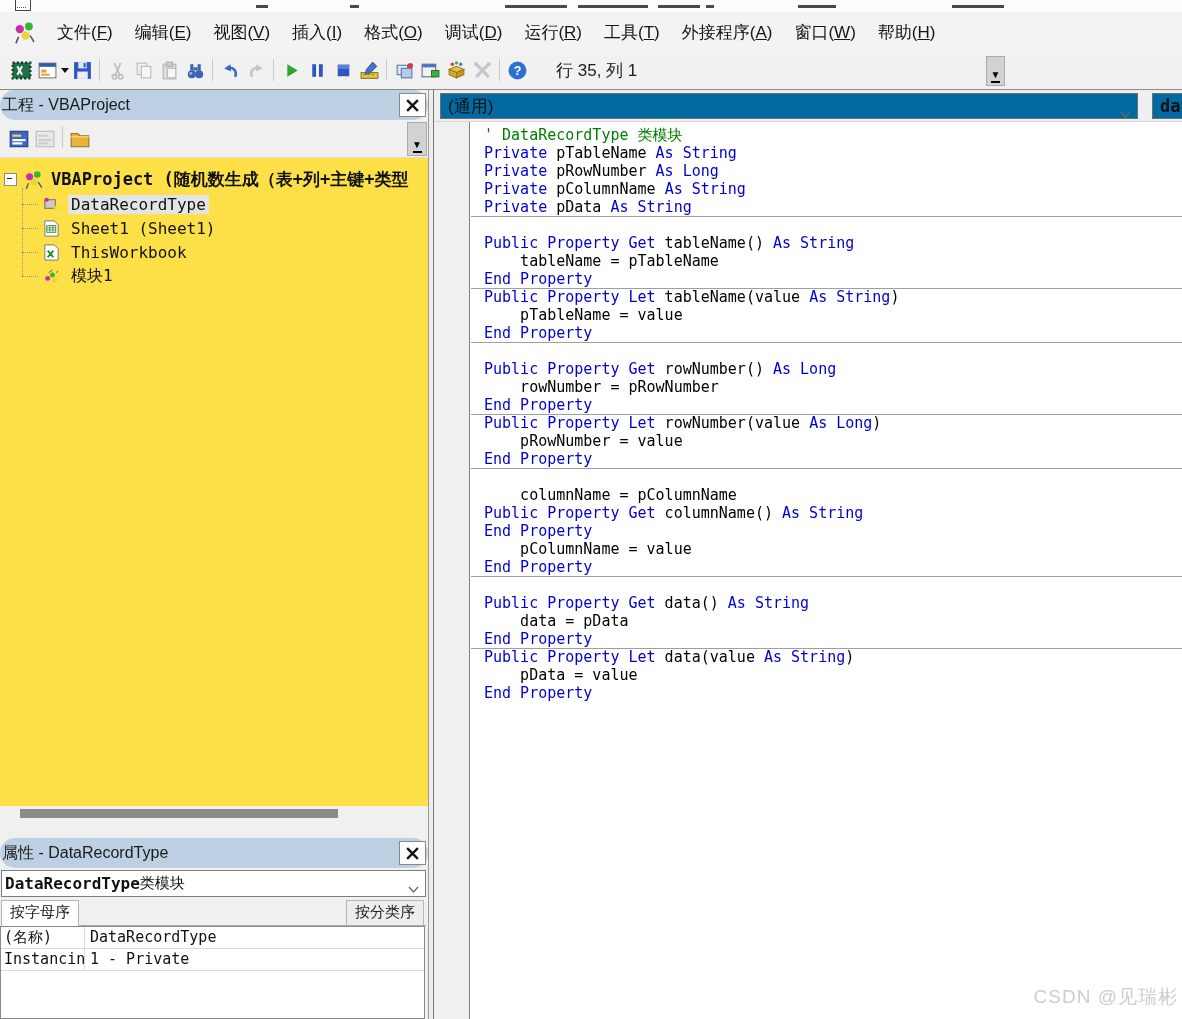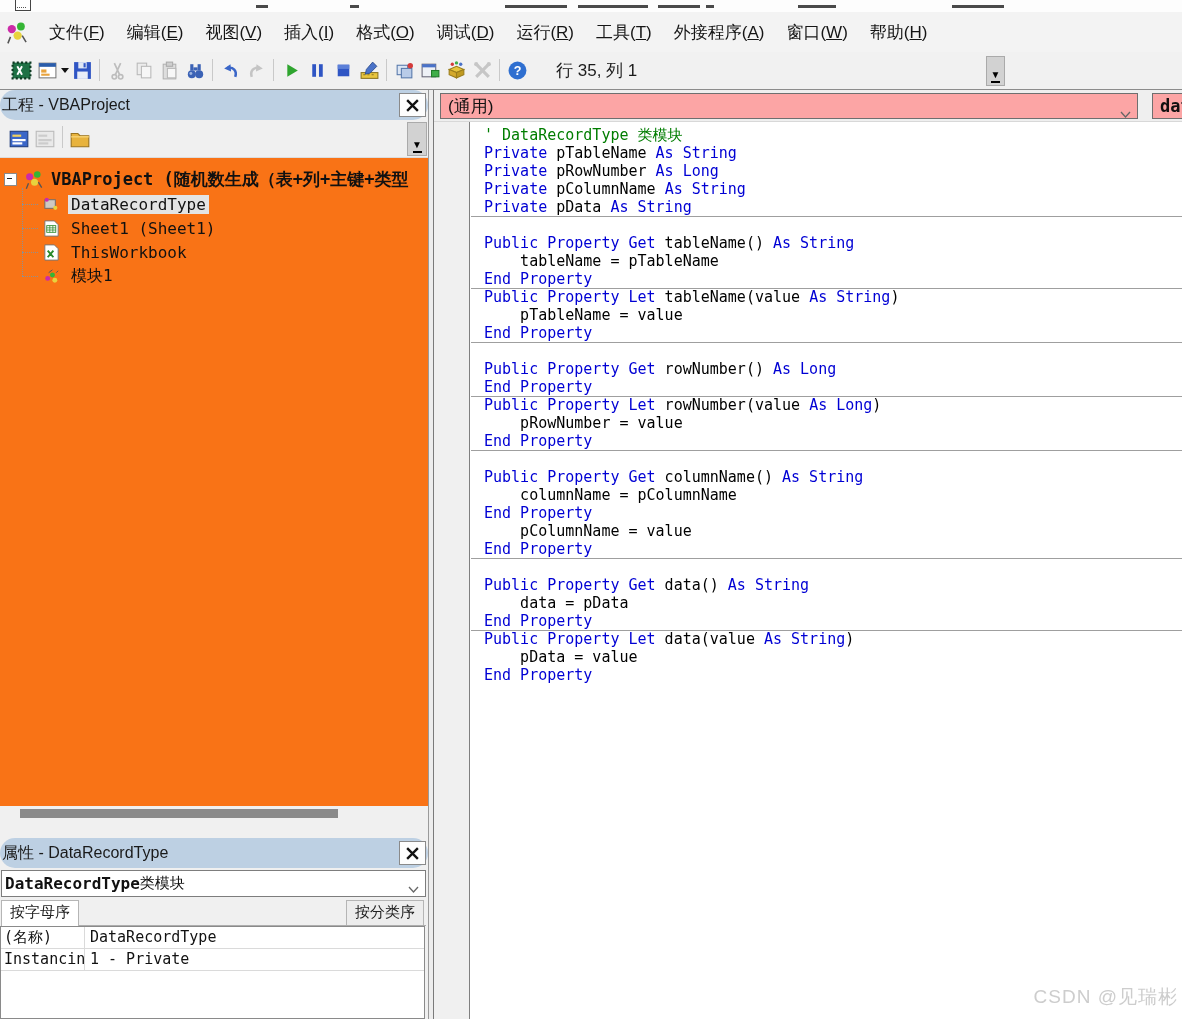--- a/index.html
+++ b/index.html
@@ -10,21 +10,21 @@
   
   .titlebar{position:absolute;left:0;top:0;width:100%;height:12px;background:#fdfdfd;}
   .titlebar .winicon{position:absolute;left:15px;top:0;width:14px;height:10px;background:#fff;border:1px solid #444;border-top:none;}
   .titlebar .winicon i{position:absolute;left:1px;top:5px;width:9px;height:2px;border-bottom:1px dotted #555;}
   .titlebar .frag{position:absolute;top:5px;height:3px;background:#4a4a4a;}
   .f1{left:256px;width:12px}.f2{left:350px;width:9px}.f3{left:505px;width:62px}
   .f4{left:578px;width:70px}.f5{left:658px;width:42px}.f6{left:706px;width:8px}
   .f7{left:798px;width:38px}.f8{left:952px;width:52px}
 
   
-  .menubar{position:absolute;left:0;top:12px;width:100%;height:40px;background:#f3f3f3;display:flex;align-items:center;padding-left:4px;box-sizing:border-box;}
+  .menubar{position:absolute;left:0;top:12px;width:100%;height:40px;background:#f3f3f3;display:flex;align-items:center;padding-left:12px;box-sizing:border-box;}
   .appicon{width:26px;height:24px;margin-right:8px;flex:0 0 auto;}
   .menu-item{font-size:17px;padding:5px 11px;color:#151515;white-space:nowrap;cursor:default;}
 
   
   .toolbar{position:absolute;left:0;top:52px;width:100%;height:38px;background:#f1f1f1;border-bottom:1px solid #8c8c8c;box-sizing:border-box;}
   .tb-icons{position:absolute;left:8px;top:3px;height:30px;display:flex;align-items:center;}
   .tbtn{width:26px;height:26px;display:flex;align-items:center;justify-content:center;}
   .tbtn svg{width:21px;height:21px;}
   .tsep{width:9px;height:22px;position:relative;}
   .tsep::before{content:'';position:absolute;left:4px;top:0;bottom:0;border-left:1px solid #c9c9c9;}
@@ -37,21 +37,21 @@
 
   
   .leftcol{position:absolute;left:0;top:90px;width:428px;bottom:0;background:#f0f0f0;}
   .panel-title{position:absolute;left:0;width:100%;height:30px;background:var(--title-bg,#bdd0e3);display:flex;align-items:center;box-sizing:border-box;padding-left:2px;font-size:16px;color:#1a1a1a;border-radius:15px;}
   .closebtn{position:absolute;right:2px;top:3px;width:27px;height:24px;background:#fdfdfd;border:1px solid #8a8a8a;display:flex;align-items:center;justify-content:center;box-sizing:border-box;}
   .closebtn svg{width:15px;height:15px;}
   .proj-title{top:0;}
   .proj-tools{position:absolute;left:0;top:30px;width:100%;height:38px;background:#f0f0f0;border-bottom:1px solid #dcdcdc;display:flex;align-items:center;padding-left:6px;box-sizing:border-box;}
   .proj-tools .tbtn svg{width:22px;height:22px;}
   .pt-scroll{right:1px;top:32px;width:20px;height:34px;left:auto;}
-  .tree{position:absolute;left:0;top:68px;width:100%;height:648px;background:#f97316;overflow:hidden;}
+  .tree{position:absolute;left:0;top:68px;width:100%;height:648px;background:#fde047;overflow:hidden;}
   .tree-root{position:relative;height:26px;margin-top:8px;display:flex;align-items:center;white-space:nowrap;overflow:hidden;}
   .expander{width:11px;height:11px;border:1px solid #8a8a8a;background:#fff;position:relative;margin:0 6px 0 4px;flex:0 0 auto;}
   .expander::before{content:'';position:absolute;left:2px;top:4px;width:5px;height:1px;background:#222;}
   .tree-root .ticon{width:22px;height:20px;margin-right:6px;flex:0 0 auto;}
   .tree-root .tlabel{font-size:17px;font-weight:bold;}
   .tree-kids{position:relative;margin-left:0;}
   .tree-kids::before{content:'';position:absolute;left:22px;top:-4px;bottom:12px;border-left:1px dotted #909090;}
   .tree-item{position:relative;height:24px;display:flex;align-items:center;padding-left:42px;white-space:nowrap;}
   .tree-item::before{content:'';position:absolute;left:22px;top:50%;width:16px;border-top:1px dotted #909090;}
   .tree-item .ticon{width:19px;height:18px;margin-right:7px;flex:0 0 auto;}
@@ -72,21 +72,21 @@
   .prow{height:22px;display:flex;border-bottom:1px solid #dadada;box-sizing:border-box;}
   .pcell1{width:84px;border-right:1px solid #dadada;padding:1px 3px 0;box-sizing:border-box;font-size:15px;overflow:hidden;white-space:nowrap;}
   .pcell2{flex:1;padding:1px 5px 0;font-size:15px;white-space:nowrap;overflow:hidden;}
 
   
   .vdivider{position:absolute;left:428px;top:90px;width:5px;bottom:0;background:#ededed;border-left:1px solid #9a9a9a;box-sizing:border-box;}
 
   
   .codewin{position:absolute;left:433px;top:90px;right:0;bottom:0;background:#fff;border-left:1px solid #7a7a7a;box-sizing:border-box;}
   .code-header{position:absolute;left:0;top:0;right:0;height:32px;background:#efefef;border-bottom:1px solid #d8d8d8;box-sizing:border-box;}
-  .combo{position:absolute;top:3px;height:26px;background:#fca5a5;border:1px solid #6f6f6f;box-sizing:border-box;display:flex;align-items:center;font-size:17px;padding-left:7px;white-space:nowrap;overflow:hidden;}
+  .combo{position:absolute;top:3px;height:26px;background:#0369a1;border:1px solid #6f6f6f;box-sizing:border-box;display:flex;align-items:center;font-size:17px;padding-left:7px;white-space:nowrap;overflow:hidden;}
   .combo-obj{left:6px;width:698px;}
   .combo-proc{left:718px;width:470px;font-weight:bold;}
   .combo .combo-chevron{top:10px;}
   .code-body{position:absolute;left:0;top:32px;right:0;bottom:0;}
   .code-margin{position:absolute;left:0;top:0;bottom:0;width:36px;background:#f0f0f0;border-right:1px solid #808080;box-sizing:border-box;}
   .code-content{position:absolute;left:37px;top:0;right:0;bottom:0;background:#fff;padding-top:4px;}
   .code-line{position:relative;height:18px;line-height:18px;padding-left:13px;white-space:pre;font-family:"DejaVu Sans Mono","Liberation Mono",monospace;font-size:15px;}
   .code-line.sep::before{content:'';position:absolute;left:0;right:0;top:0;border-top:1px solid #9f9f9f;}
   .kw{color:var(--kw,#0000d4);}
   .com{color:var(--com,#007d00);}
@@ -433,27 +433,28 @@
           <div class="code-line"><span class="kw">Private</span><span class="tx"> pData </span><span class="kw">As String</span></div>
           <div class="code-line sep">&nbsp;</div>
           <div class="code-line"><span class="kw">Public Property Get</span><span class="tx"> tableName() </span><span class="kw">As String</span></div>
           <div class="code-line"><span class="tx">    tableName = pTableName</span></div>
           <div class="code-line"><span class="kw">End Property</span></div>
           <div class="code-line sep"><span class="kw">Public Property Let</span><span class="tx"> tableName(value </span><span class="kw">As String</span><span class="tx">)</span></div>
           <div class="code-line"><span class="tx">    pTableName = value</span></div>
           <div class="code-line"><span class="kw">End Property</span></div>
           <div class="code-line sep">&nbsp;</div>
           <div class="code-line"><span class="kw">Public Property Get</span><span class="tx"> rowNumber() </span><span class="kw">As Long</span></div>
+          <div class="code-line"><span class="tx">    rowNumber = pRowNumber</span></div>
           <div class="code-line"><span class="kw">End Property</span></div>
           <div class="code-line sep"><span class="kw">Public Property Let</span><span class="tx"> rowNumber(value </span><span class="kw">As Long</span><span class="tx">)</span></div>
           <div class="code-line"><span class="tx">    pRowNumber = value</span></div>
           <div class="code-line"><span class="kw">End Property</span></div>
           <div class="code-line sep">&nbsp;</div>
+          <div class="code-line"><span class="tx">    columnName = pColumnName</span></div>
           <div class="code-line"><span class="kw">Public Property Get</span><span class="tx"> columnName() </span><span class="kw">As String</span></div>
-          <div class="code-line"><span class="tx">    columnName = pColumnName</span></div>
           <div class="code-line"><span class="kw">End Property</span></div>
           <div class="code-line"><span class="tx">    pColumnName = value</span></div>
           <div class="code-line"><span class="kw">End Property</span></div>
           <div class="code-line sep">&nbsp;</div>
           <div class="code-line"><span class="kw">Public Property Get</span><span class="tx"> data() </span><span class="kw">As String</span></div>
           <div class="code-line"><span class="tx">    data = pData</span></div>
           <div class="code-line"><span class="kw">End Property</span></div>
           <div class="code-line sep"><span class="kw">Public Property Let</span><span class="tx"> data(value </span><span class="kw">As String</span><span class="tx">)</span></div>
           <div class="code-line"><span class="tx">    pData = value</span></div>
           <div class="code-line"><span class="kw">End Property</span></div>

